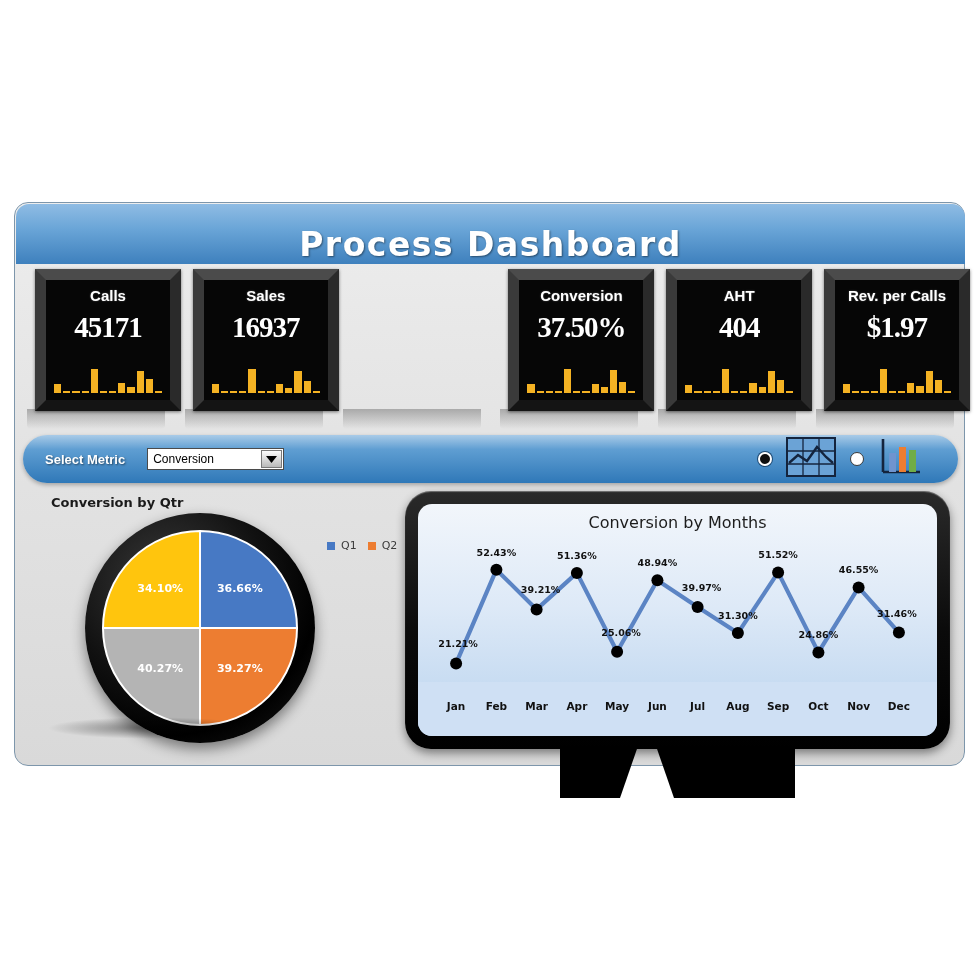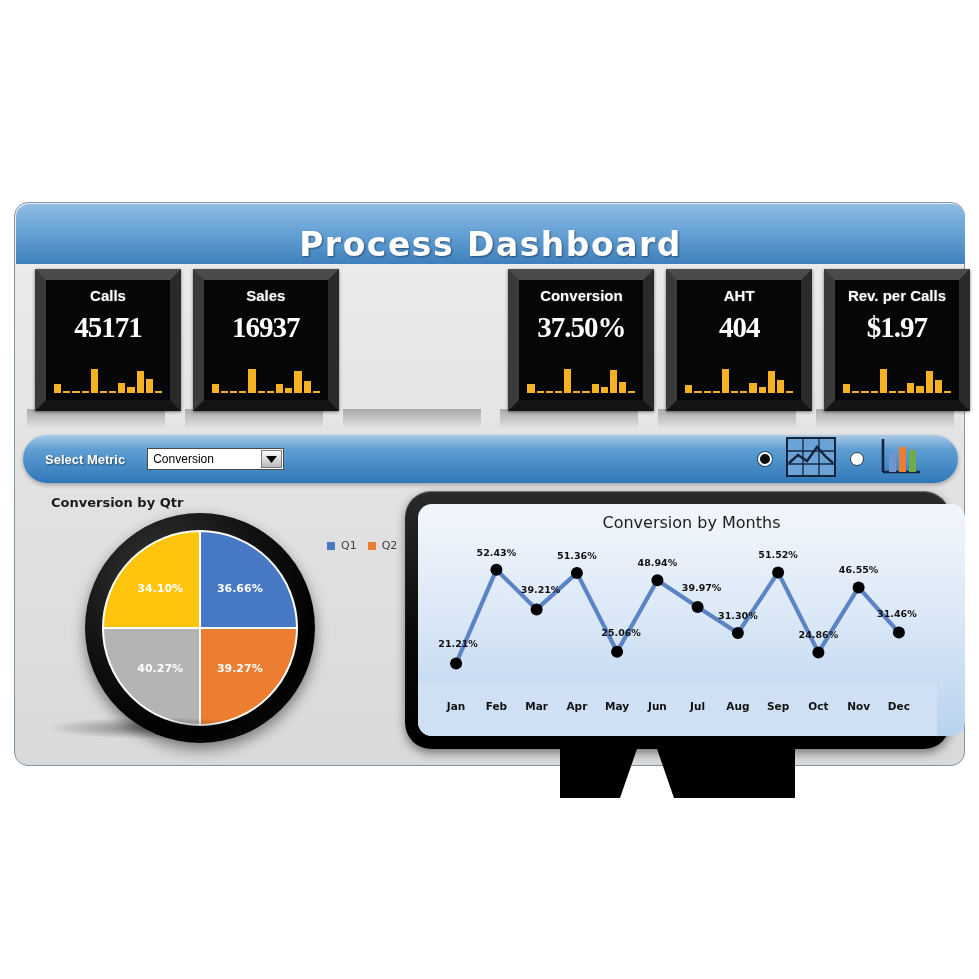--- a/index.html
+++ b/index.html
@@ -156,21 +156,21 @@
   }
   #monitor-bezel{
     position:absolute;left:0;top:0;width:545px;height:258px;
     background:linear-gradient(180deg,#2a2a2a 0%,#0a0a0a 55%,#000 100%);
     border-radius:26px;
     box-shadow:0 4px 10px rgba(0,0,0,.45), inset 0 1px 1px rgba(255,255,255,.35);
   }
   #monitor-screen{
     position:absolute;left:13px;top:13px;width:519px;height:232px;
     background:linear-gradient(180deg,#f2f6fb 0%,#dde9f7 45%,#b9d3ee 100%);
-    border-radius:14px;overflow:hidden;padding-left:28px;
+    border-radius:14px;overflow:hidden;
   }
   #monitor-stand{
     position:absolute;left:155px;top:255px;width:235px;height:58px;
   }
   #chart-title{
     position:absolute;left:0;right:0;top:9px;text-align:center;
     font-size:16px;color:#1c1c1c;font-family:"DejaVu Sans", sans-serif;
   }
   #line-svg{position:absolute;left:0;top:0;}
   .pt-label{

